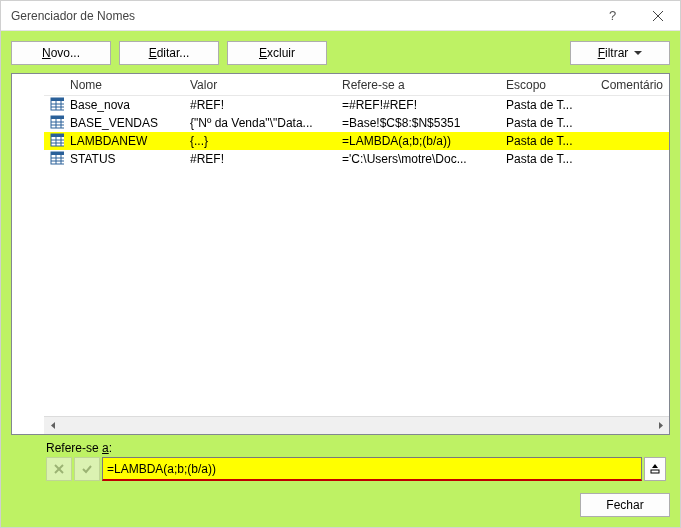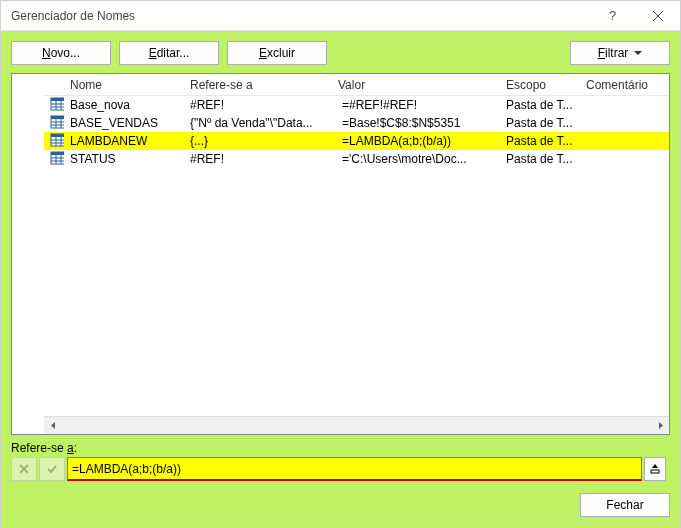--- a/index.html
+++ b/index.html
@@ -96,21 +96,21 @@
     font-size:12px;
     white-space:nowrap;
     overflow:hidden;
     text-overflow:ellipsis;
   }
   .c-icon { width: 20px; flex:0 0 20px; }
   .c-name { width: 120px; flex:0 0 120px; }
   .c-value { width: 152px; flex:0 0 152px; }
   .c-ref  { width: 148px; flex:0 0 148px; }
   .c-scope{ width: 80px; flex:0 0 80px;margin-left:16px; }
-  .c-comment{ flex:1; }
+  .c-comment{ flex:1;text-align:right; }
   
   .rows { flex:1; overflow:hidden; }
   .row {
     display:flex;
     height:18px;
     align-items:center;
     font-size:12px;
   }
   .row.selected {
     background:#ffff00;
@@ -141,20 +141,21 @@
     display:flex;
     align-items:center;
     justify-content:center;
     color:#606060;
     font-size:10px;
   }
   .hscroll .track { flex:1; background:#f0f0f0; }
   
   .refarea {
     padding: 6px 14px 4px 10px;
+    margin-left: 35px;
   }
   .reflabel { 
     color:#000; 
     padding-bottom:2px;
     font-size:12px;
   }
   .reflabel .ul { text-decoration: underline; }
   .refrow {
     display:flex;
     align-items:stretch;
@@ -231,22 +232,22 @@
     <button class="btn filter">
       <span class="ul">F</span>
         <span>iltrar</span>
     </button>
   </div>
 
   <div class="listwrap">
     <div class="headerrow">
       <div class="hcell c-icon"></div>
       <div class="hcell c-name">Nome</div>
+      <div class="hcell c-value">Valor</div>
       <div class="hcell c-ref">Refere-se a</div>
-      <div class="hcell c-value">Valor</div>
       <div class="hcell c-scope">Escopo</div>
       <div class="hcell c-comment">Comentário</div>
     </div>
     <div class="rows" id="rows">
         <div class="row">
           <div class="cell c-icon"><span class="nameicon"><svg width="16" height="14" viewBox="0 0 16 14">
                 <rect x="1" y="1" width="14" height="12" fill="#fff" stroke="#2a6099" stroke-width="1"></rect>
                 <rect x="1" y="1" width="14" height="3" fill="#2a6099"></rect>
                 <line x1="1" y1="7" x2="15" y2="7" stroke="#2a6099" stroke-width="1"></line>
                 <line x1="1" y1="10" x2="15" y2="10" stroke="#2a6099" stroke-width="1"></line>

